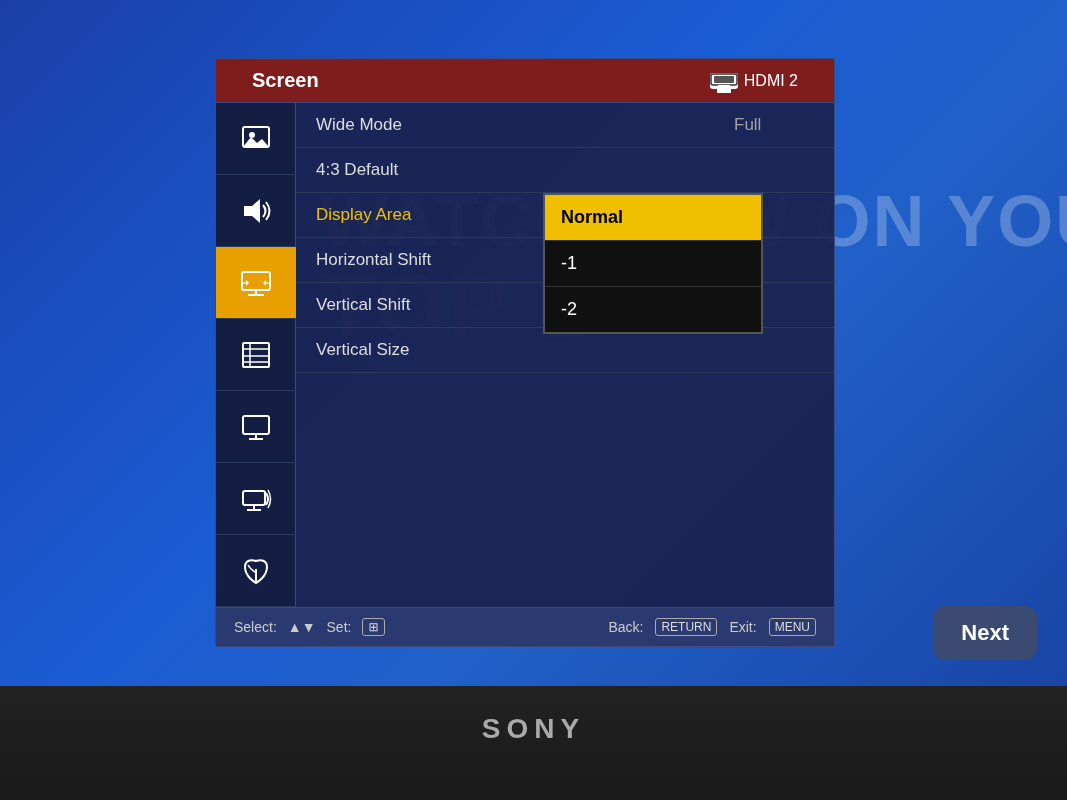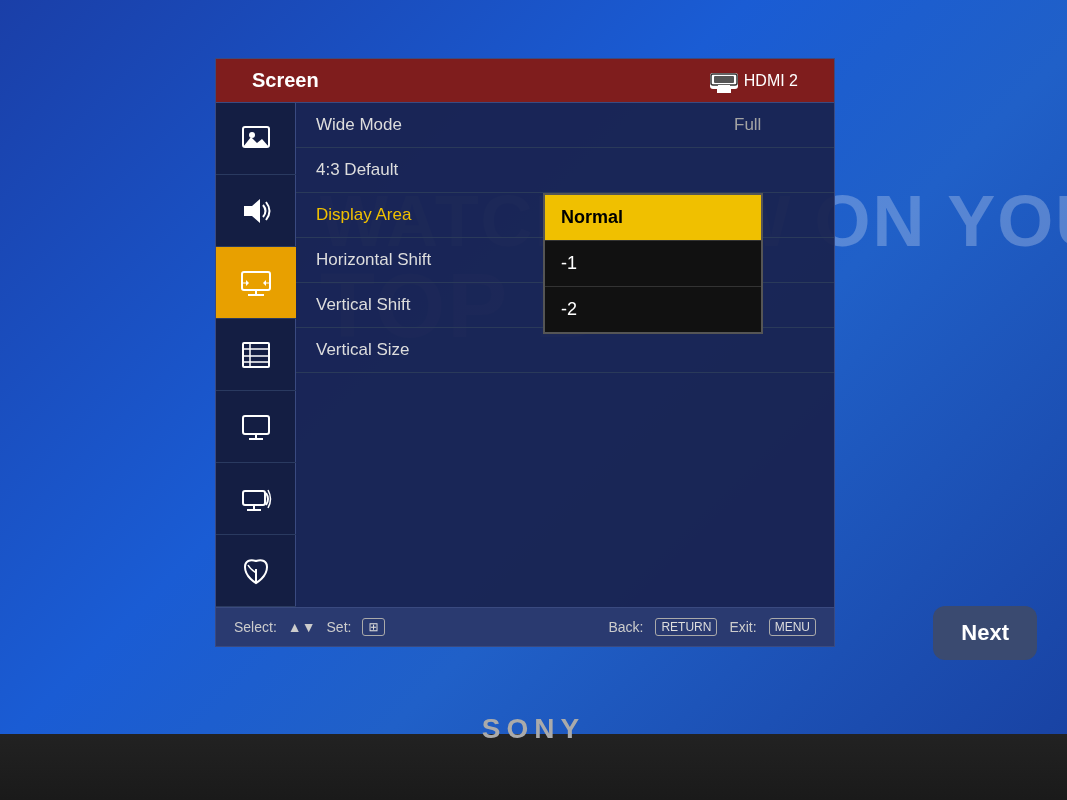--- a/index.html
+++ b/index.html
@@ -74,21 +74,21 @@
       font-weight: bold;
       letter-spacing: 6px;
     }
 
     
     .tv-bottom {
       position: absolute;
       bottom: 0;
       left: 0;
       right: 0;
-      height: 66px;
+      height: 114px;
       background: linear-gradient(180deg, #222 0%, #1a1a1a 100%);
       display: flex;
       align-items: center;
       justify-content: center;
     }
 
     
     .osd-panel {
       position: absolute;
       top: 58px;

